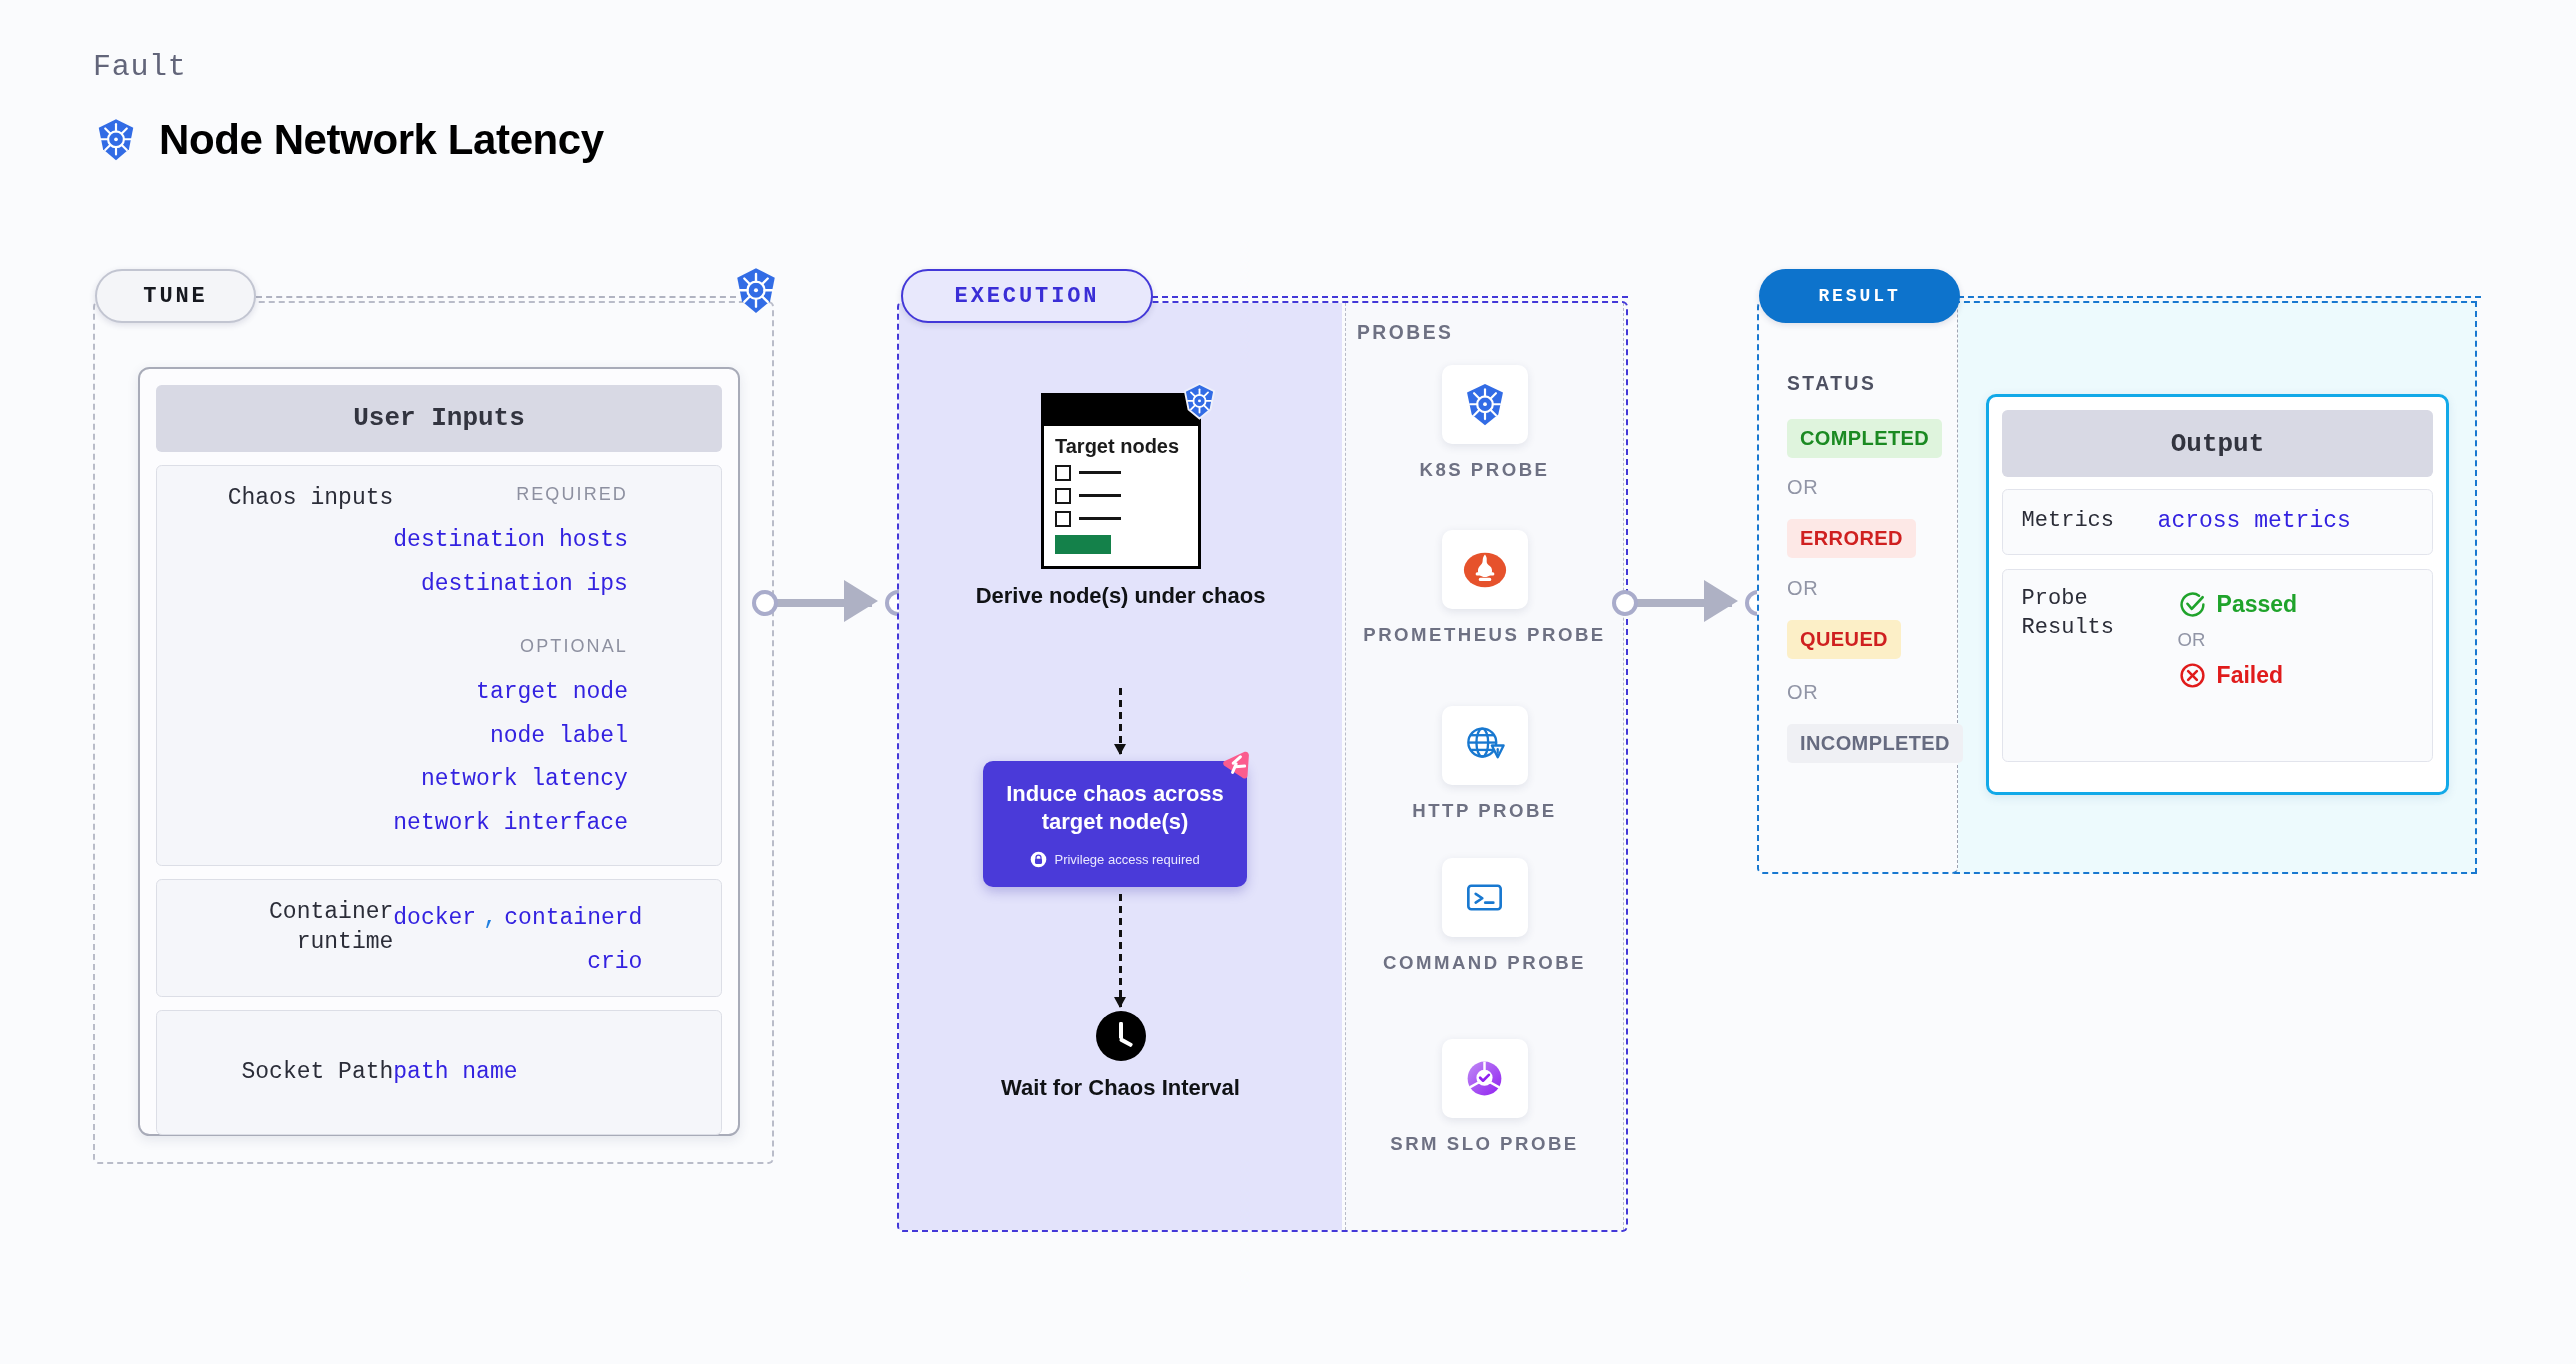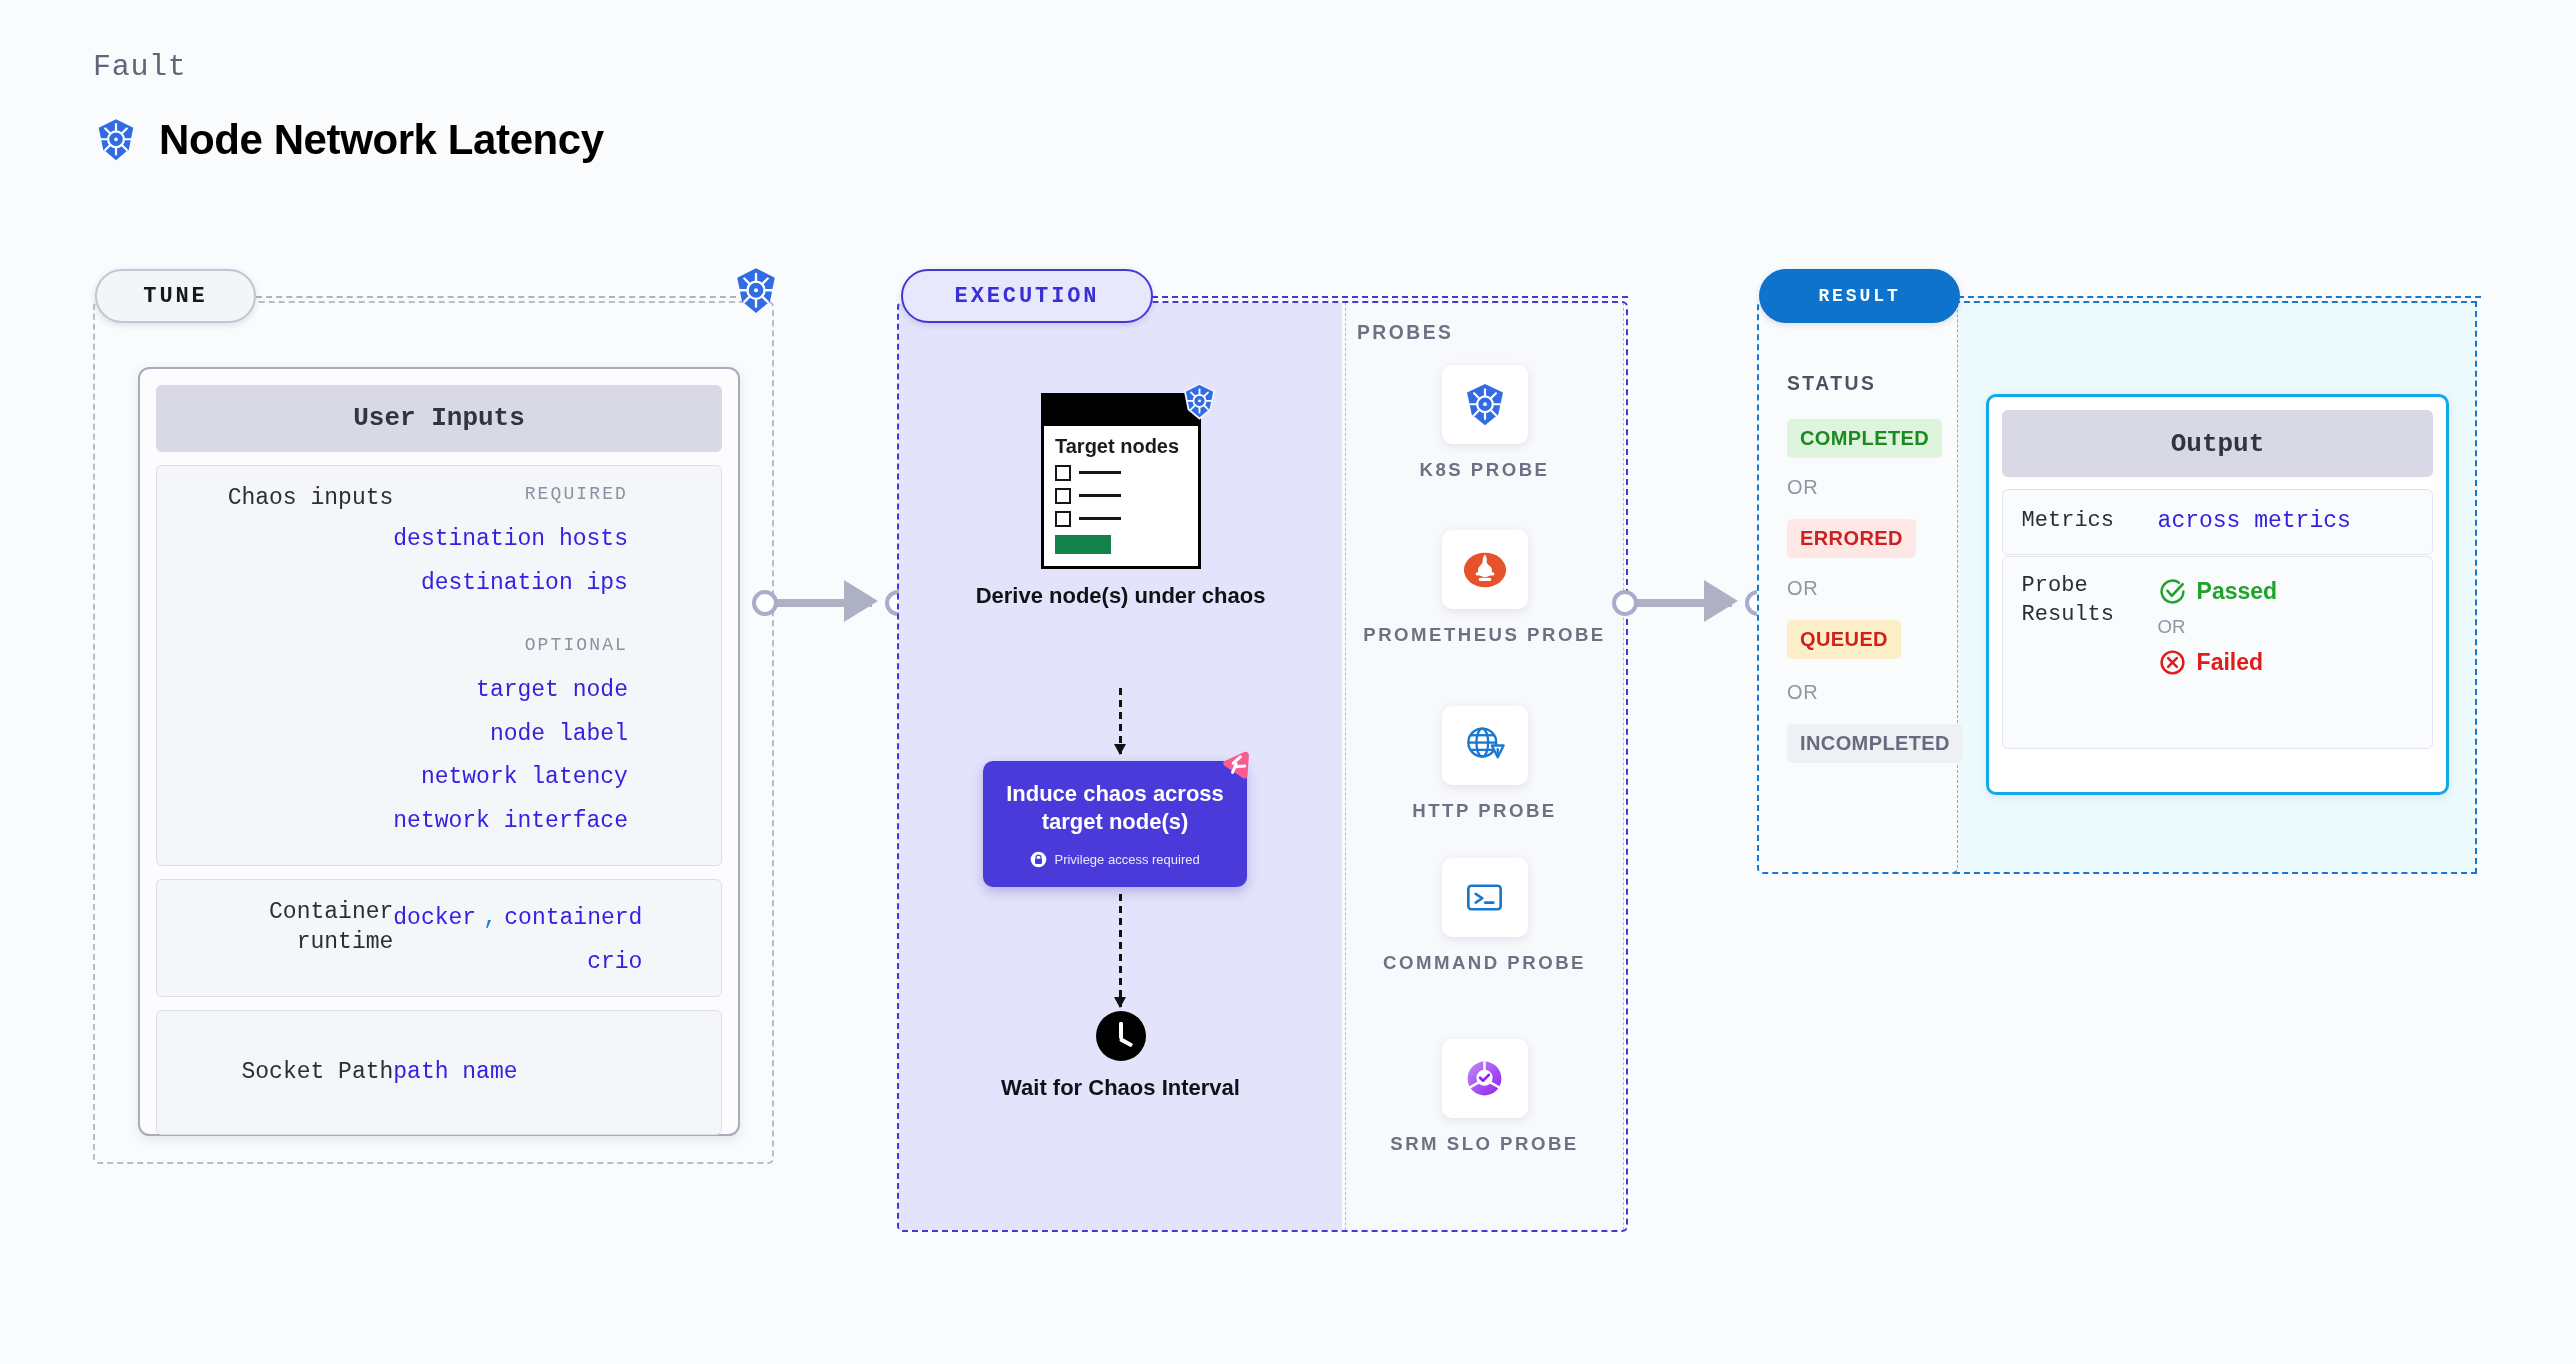--- a/index.html
+++ b/index.html
@@ -53,21 +53,21 @@
   .sub-box {
     border: 1.4px solid #dcdee6; border-radius: 5.7px; background: #f5f6fa;
     margin-top: 13px; display: flex; padding: 18.6px 21.5px;
   }
   .sb-label {
     font-family: "Liberation Mono", monospace; font-size: 23px; color: #2b2d38;
     width: 215px; flex: none; line-height: 1.28;
   }
   .sb-values { display: flex; flex-direction: column; gap: 2.9px; }
   .grp-head {
-    font-family: Liberation Mono, monospace; font-size: 18px;
+    font-family: Liberation Sans, sans-serif; font-size: 18px;
     color: #8d90a0; letter-spacing: 2.1px; margin-bottom: 11.5px;
   }
   .val {
     font-family: "Liberation Mono", monospace; font-size: 23px;
     color: #3322e0; line-height: 1.78;
   }
   .val-inline { display: flex; align-items: baseline; gap: 0; }
   .comma { color: #1f7fe0; font-family: "Liberation Mono", monospace; font-size: 23px; padding: 0 7.2px; }
 
   
@@ -172,21 +172,21 @@
   #output-card {
     position: absolute; left: 1986px; top: 394px; width: 463px; height: 401px;
     background: #fff; border: 3.6px solid #12a9e8; border-radius: 10px; padding: 13px;
     box-shadow: 0 2.9px 10px rgba(30,80,140,.10);
   }
   #metrics-row, #probe-row {
     border: 1.4px solid #e2e4ec; border-radius: 5.7px; background: #fafbfd;
     display: flex; padding: 15.8px 18.6px;
   }
   #metrics-row { margin-top: 11.5px; align-items: center; height: 66px; }
-  #probe-row { margin-top: 1px; height: 193px; }
+  #probe-row { margin-top: 14px; height: 193px; gap: 20px; }
   .out-label { font-family: "Liberation Mono", monospace; font-size: 22px; color: #2b2d38; width: 136px; flex: none; line-height: 1.3; }
   .pr-stack { display: flex; flex-direction: column; gap: 10px; padding-top: 4.3px; }
   .pr-item { display: flex; align-items: center; gap: 10px; font-size: 23px; font-weight: bold; }
 
   
   .conn { position: absolute; height: 43px; }
   .conn .bar { position: absolute; top: 18.6px; left: 0; height: 8.6px; background: #aeb1c4; }
   .conn .tri {
     position: absolute; top: 0; width: 0; height: 0;
     border-top: 21.5px solid transparent; border-bottom: 21.5px solid transparent;

